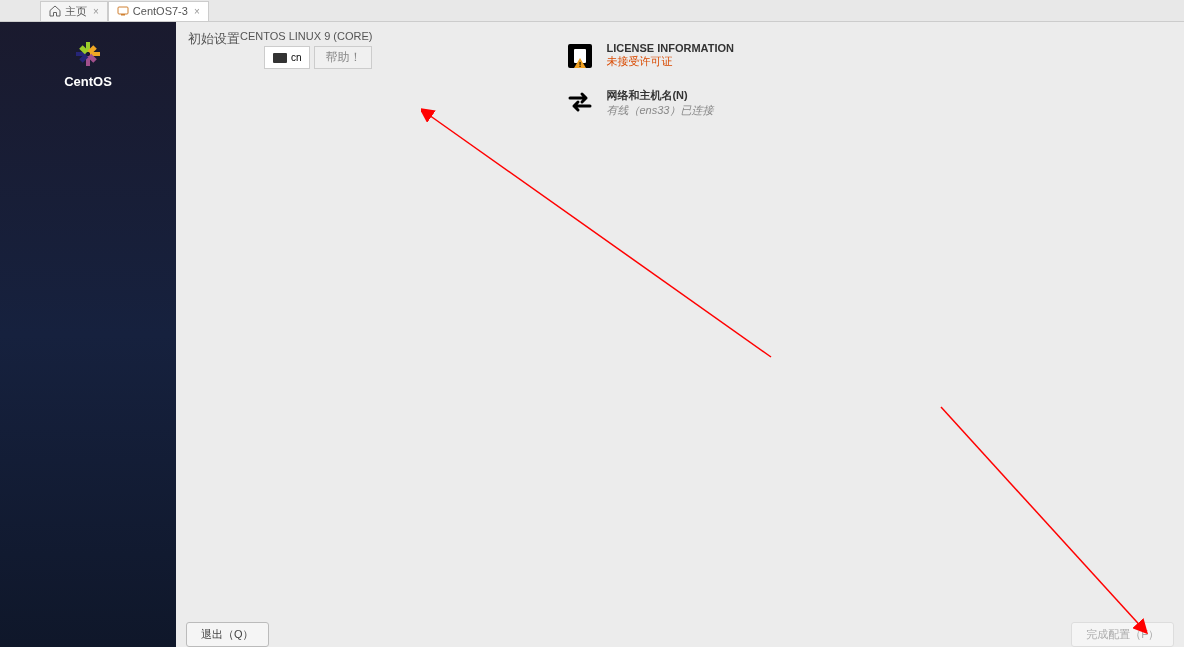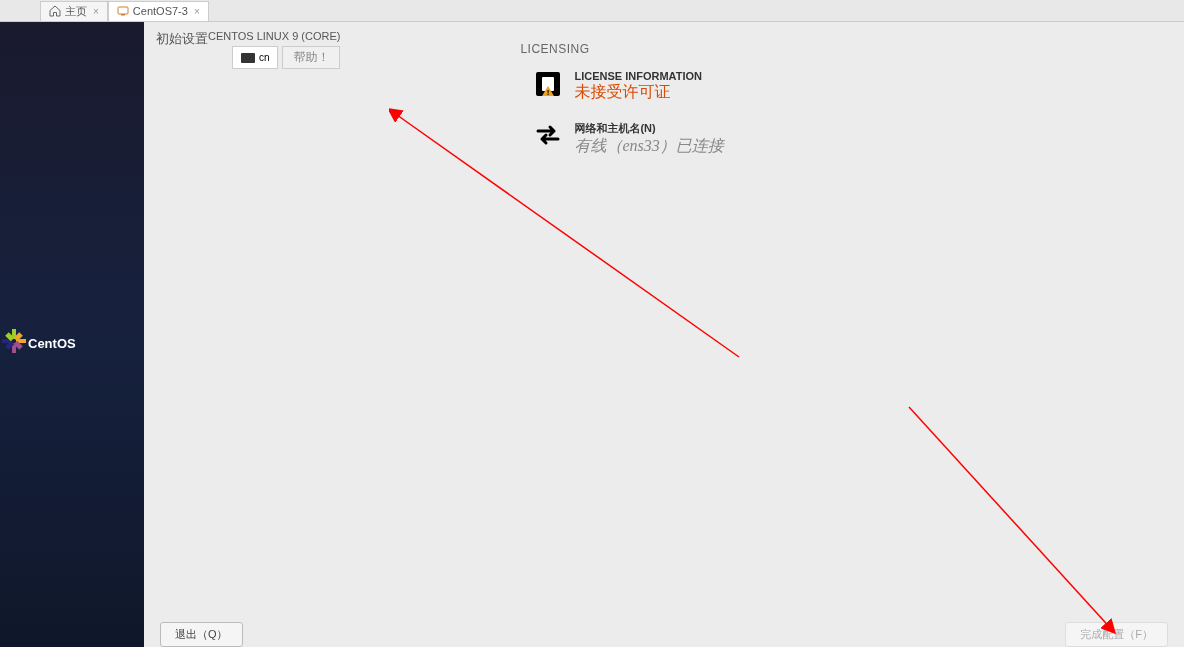--- a/index.html
+++ b/index.html
@@ -49,23 +49,24 @@
     .tab-close {
       font-size: 10px;
       color: #999;
       margin-left: 2px;
     }
     .main-container {
       display: flex;
       height: 625px;
     }
     .sidebar {
-      width: 144px;
+      width: 176px;
       background: linear-gradient(180deg, #1a1a2e 0%, #16213e 50%, #0f172a 100%);
       display: flex;
+      flex-direction: column;
       align-items: center;
       padding-top: 18px;
     }
     .centos-logo {
       width: 28px;
       height: 28px;
       margin-bottom: 6px;
     }
     .centos-text {
       color: #fff;
@@ -155,44 +156,43 @@
     .spoke-text {
       display: flex;
       flex-direction: column;
     }
     .spoke-title {
       font-size: 11px;
       font-weight: bold;
       color: #333;
     }
     .spoke-status {
-      font-size: 16px;
+      font-size: 11px;
       font-style: italic;
-      font-family: Liberation Serif, serif;
     }
     .spoke-status.warning {
       color: #d94a00;
       font-style: normal;
     }
     .spoke-status.ok {
       color: #888;
     }
     .section-header.second {
       margin-top: 10px;
     }
     .footer {
       position: absolute;
       bottom: 0;
       left: 0;
       right: 0;
       height: 26px;
       display: flex;
       align-items: center;
       justify-content: space-between;
-      padding: 0 16px;
+      padding: 0 10px;
     }
     .quit-button, .finish-button {
       font-size: 11px;
       padding: 4px 14px;
       background: #f5f5f5;
       border: 1px solid #bbb;
       border-radius: 3px;
       cursor: pointer;
       color: #444;
     }
@@ -256,21 +256,20 @@
           <div class="lang-indicator">
             <span class="keyboard-icon"></span>
             <span>cn</span>
           </div>
           <button class="help-button">帮助！</button>
         </div>
       </div>
     </div>
 
     <div class="sections">
-      <div class="section-header">LICENSING</div>
       <div class="spoke-item">
         <div class="spoke-icon">
           <svg width="32" height="28" viewBox="0 0 32 28">
             <rect x="4" y="2" width="24" height="24" rx="2" fill="#000"></rect>
             <rect x="10" y="7" width="12" height="14" rx="1" fill="#fff"></rect>
             <polygon points="16,16 22,26 10,26" fill="#f0a020"></polygon>
             <text x="16" y="25" font-size="8" fill="#000" text-anchor="middle" font-weight="bold">!</text>
           </svg>
         </div>
         <div class="spoke-text">

